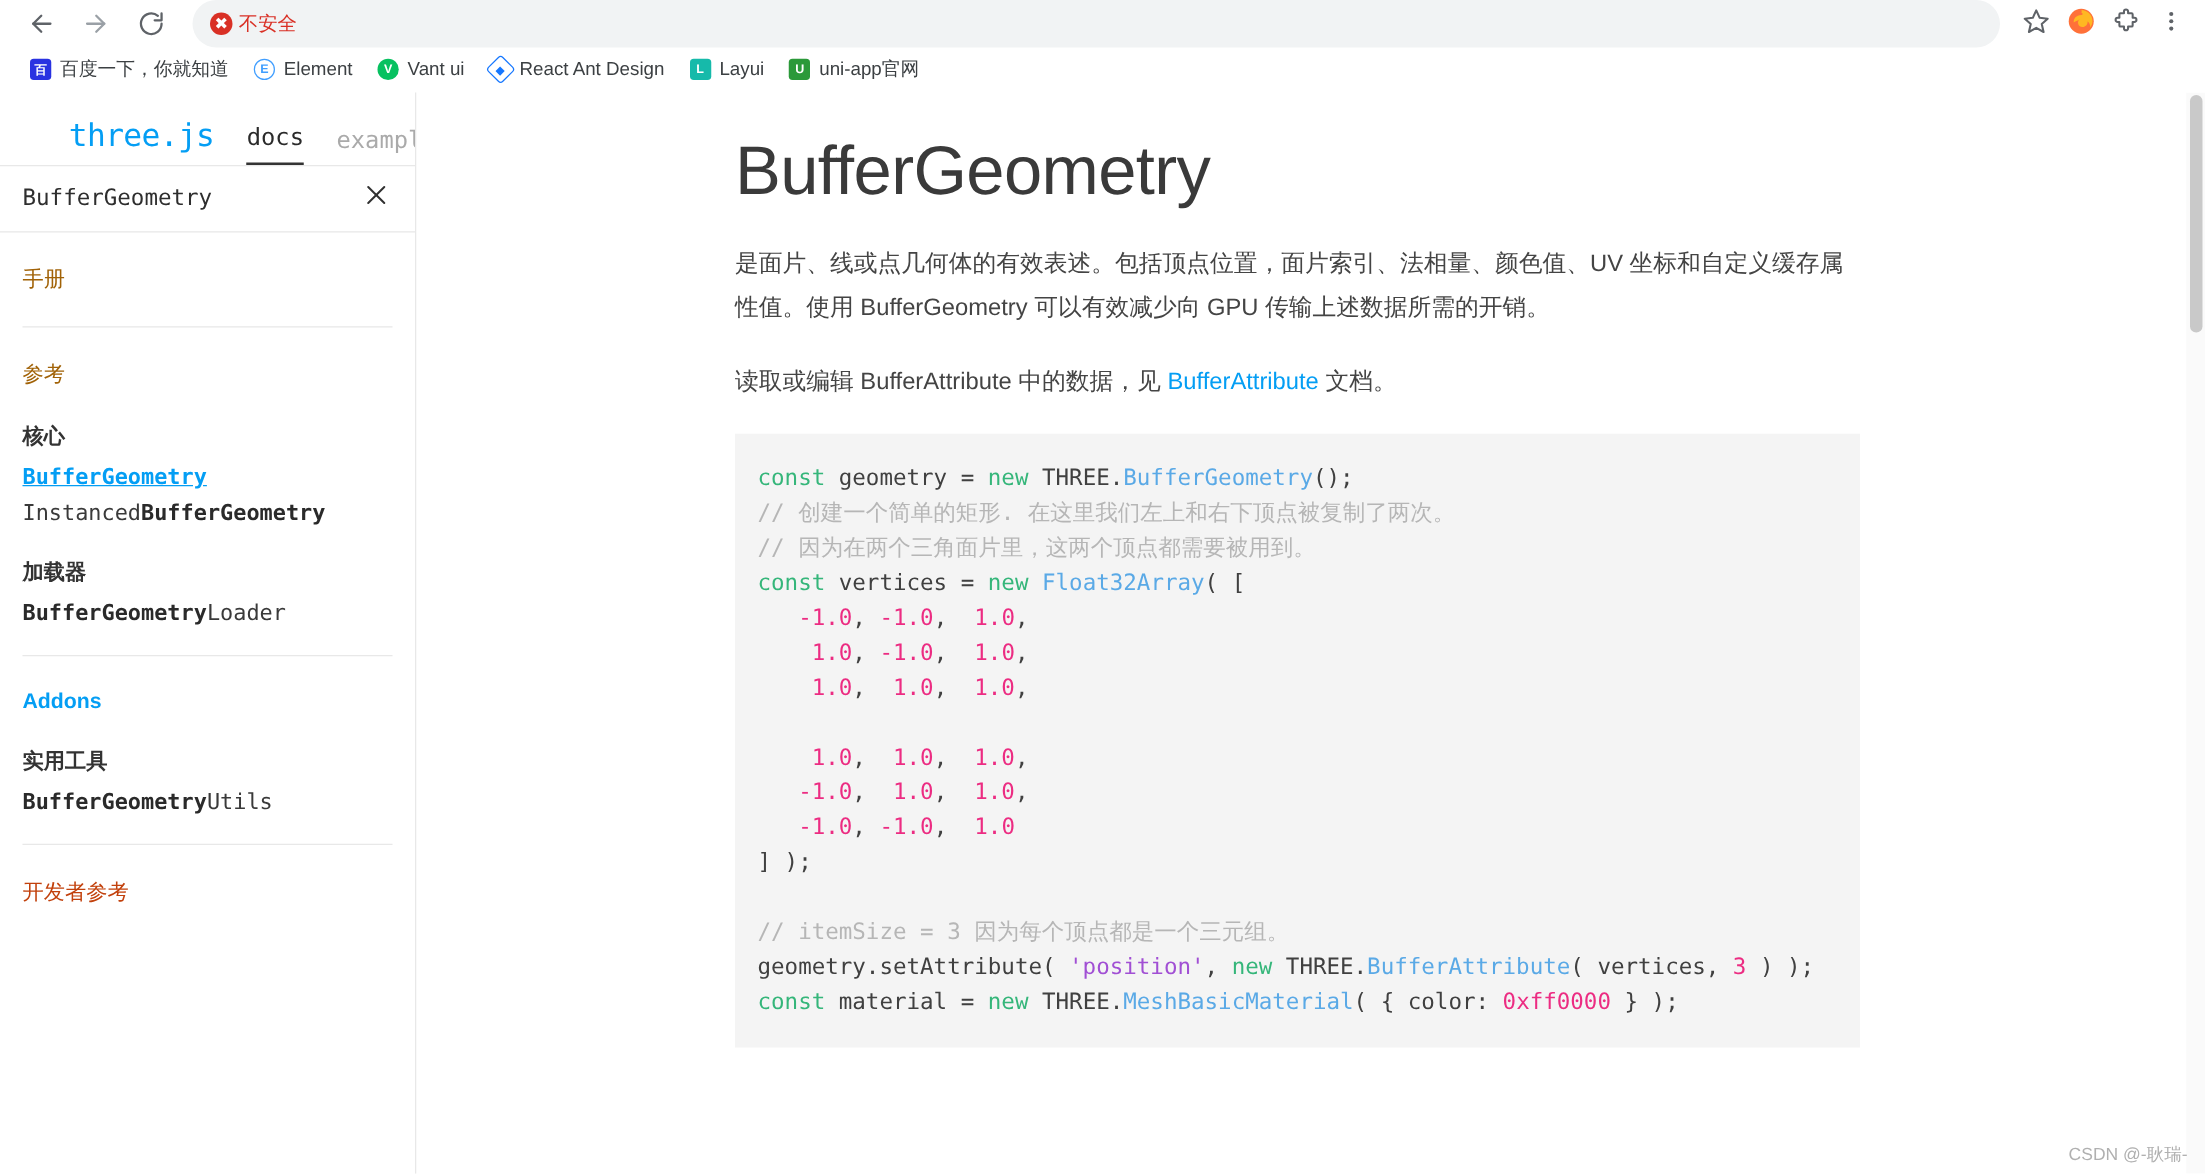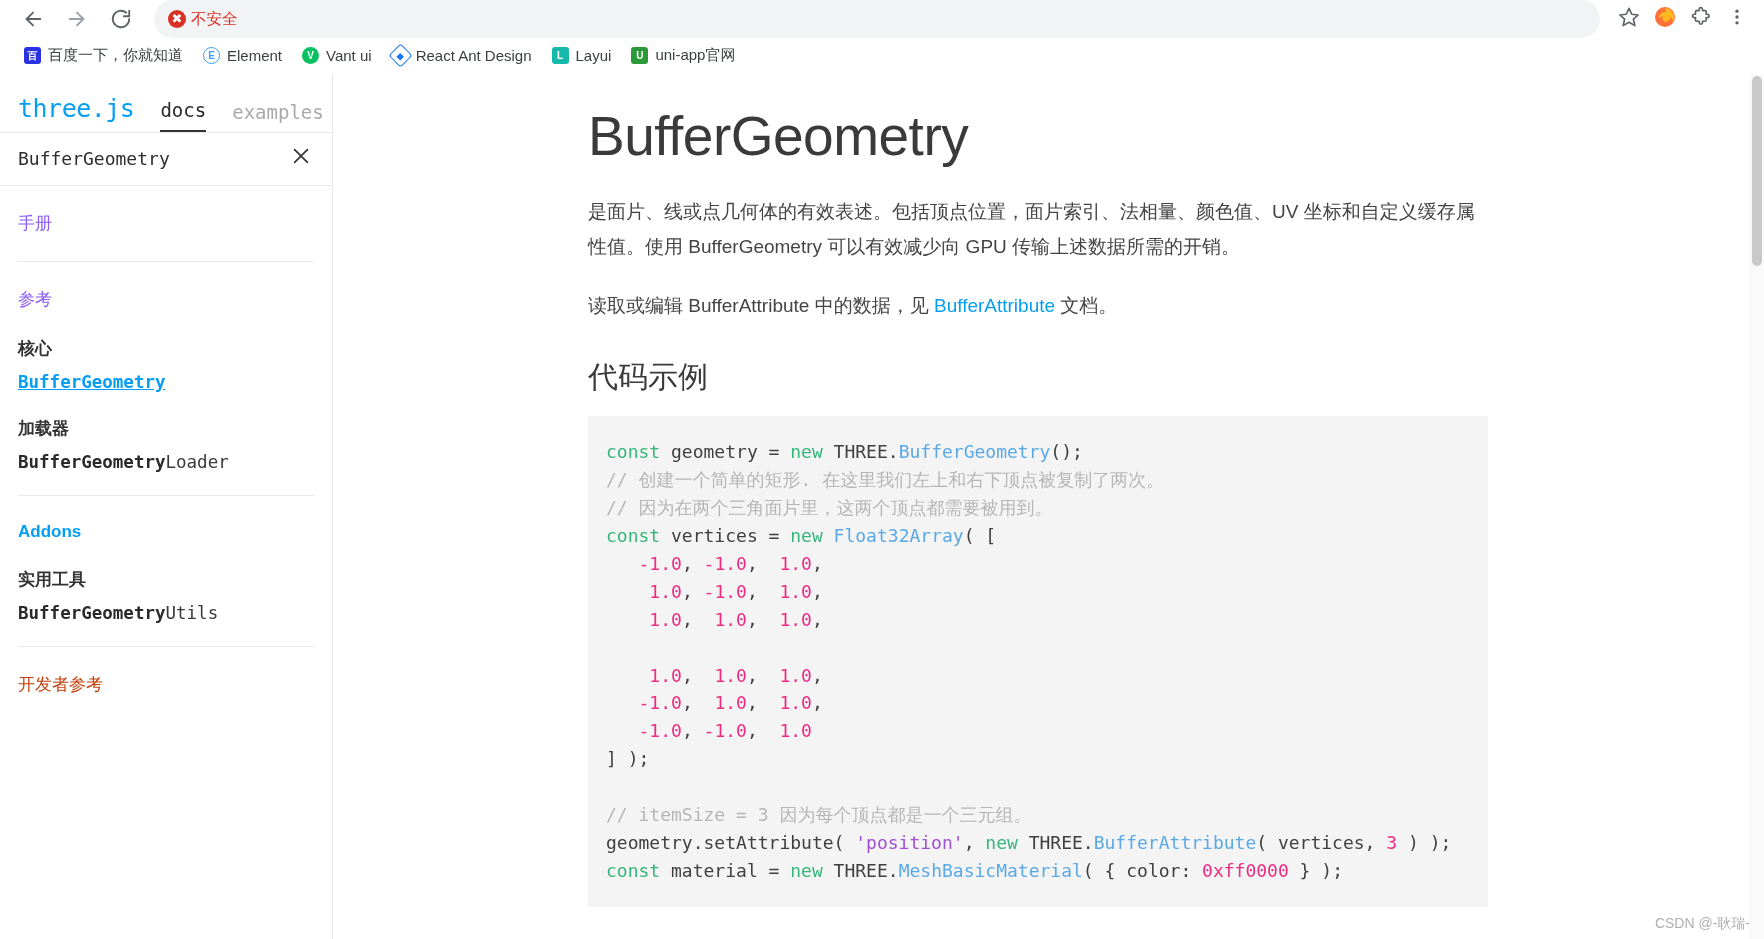--- a/index.html
+++ b/index.html
@@ -134,20 +134,21 @@
     gap: 26px;
     height: 58px;
   }
   .brand {
     font-family: "DejaVu Sans Mono", monospace;
     font-size: 25px;
     color: #049ef4;
     letter-spacing: -0.5px;
     padding-bottom: 9px;
     cursor: pointer;
+    margin-left: 37px;
   }
   .sb-tab {
     font-family: "DejaVu Sans Mono", monospace;
     font-size: 19px;
     color: #aaaaaa;
     padding-bottom: 9px;
     cursor: pointer;
   }
   .sb-tab.active {
     color: #2a2a2a;
@@ -171,21 +172,21 @@
     width: 26px; height: 26px;
     display: flex; align-items: center; justify-content: center;
   }
 
   .sb-scroll {
     flex: 1;
     overflow: hidden;
     padding: 0 18px;
   }
   .sb-link-blue {
-    color: #8b5cf6;
+    color: #a16207;
     font-size: 17px;
     margin: 26px 0 26px 0;
     cursor: pointer;
     font-family: "DejaVu Serif", serif;
   }
   .sb-link-blue.addons {
     color: #049ef4;
     font-family: "Liberation Sans", sans-serif;
     font-weight: bold;
     font-size: 17px;
@@ -419,20 +420,21 @@
     <div class="sb-scroll">
 
       <div class="sb-link-blue">手册</div>
       <div class="hr"></div>
 
       <div class="sb-link-blue">参考</div>
 
       <div class="sb-group" style="margin-top:0;">
         <div class="sb-group-title">核心</div>
         <div class="sb-item selected"><span>BufferGeometry</span></div>
+        <div class="sb-item"><span>Instanced</span><b>BufferGeometry</b></div>
       </div>
 
       <div class="sb-group">
         <div class="sb-group-title">加载器</div>
         <div class="sb-item"><b>BufferGeometry</b><span>Loader</span></div>
       </div>
 
       <div class="sb-spacer-sm"></div>
       <div class="hr"></div>
 
@@ -448,21 +450,20 @@
 
       <div class="sb-link-blue dev">开发者参考</div>
     </div>
   </div>
 
   <div class="content">
     <div class="content-inner">
       <h1 class="doc-title">BufferGeometry</h1>
       <p class="doc-p">是面片、线或点几何体的有效表述。包括顶点位置，面片索引、法相量、颜色值、UV 坐标和自定义缓存属性值。使用 BufferGeometry 可以有效减少向 GPU 传输上述数据所需的开销。</p>
       <p class="doc-p"><span>读取或编辑 BufferAttribute 中的数据，见 </span><a>BufferAttribute</a><span> 文档。</span></p>
-      <h2 class="doc-h2">代码示例</h2>
       <div class="codeblock" id="codeblock"><div><span class="tok-kw">const</span><span class="tok-pln"> geometry </span><span class="tok-pln">=</span><span class="tok-pln"> </span><span class="tok-kw">new</span><span class="tok-pln"> THREE.</span><span class="tok-type">BufferGeometry</span><span class="tok-pln">();</span></div><div><span class="tok-cmt">// 创建一个简单的矩形. 在这里我们左上和右下顶点被复制了两次。</span></div><div><span class="tok-cmt">// 因为在两个三角面片里，这两个顶点都需要被用到。</span></div><div><span class="tok-kw">const</span><span class="tok-pln"> vertices </span><span class="tok-pln">=</span><span class="tok-pln"> </span><span class="tok-kw">new</span><span class="tok-pln"> </span><span class="tok-type">Float32Array</span><span class="tok-pln">( [</span></div><div><span class="tok-pln">   </span><span class="tok-num">-1.0</span><span class="tok-pln">, </span><span class="tok-num">-1.0</span><span class="tok-pln">,  </span><span class="tok-num">1.0</span><span class="tok-pln">,</span></div><div><span class="tok-pln">    </span><span class="tok-num">1.0</span><span class="tok-pln">, </span><span class="tok-num">-1.0</span><span class="tok-pln">,  </span><span class="tok-num">1.0</span><span class="tok-pln">,</span></div><div><span class="tok-pln">    </span><span class="tok-num">1.0</span><span class="tok-pln">,  </span><span class="tok-num">1.0</span><span class="tok-pln">,  </span><span class="tok-num">1.0</span><span class="tok-pln">,</span></div><div>&nbsp;</div><div><span class="tok-pln">    </span><span class="tok-num">1.0</span><span class="tok-pln">,  </span><span class="tok-num">1.0</span><span class="tok-pln">,  </span><span class="tok-num">1.0</span><span class="tok-pln">,</span></div><div><span class="tok-pln">   </span><span class="tok-num">-1.0</span><span class="tok-pln">,  </span><span class="tok-num">1.0</span><span class="tok-pln">,  </span><span class="tok-num">1.0</span><span class="tok-pln">,</span></div><div><span class="tok-pln">   </span><span class="tok-num">-1.0</span><span class="tok-pln">, </span><span class="tok-num">-1.0</span><span class="tok-pln">,  </span><span class="tok-num">1.0</span></div><div><span class="tok-pln">] );</span></div><div>&nbsp;</div><div><span class="tok-cmt">// itemSize = 3 因为每个顶点都是一个三元组。</span></div><div><span class="tok-pln">geometry.setAttribute( </span><span class="tok-str">'position'</span><span class="tok-pln">, </span><span class="tok-kw">new</span><span class="tok-pln"> THREE.</span><span class="tok-type">BufferAttribute</span><span class="tok-pln">( vertices, </span><span class="tok-num">3</span><span class="tok-pln"> ) );</span></div><div><span class="tok-kw">const</span><span class="tok-pln"> material </span><span class="tok-pln">=</span><span class="tok-pln"> </span><span class="tok-kw">new</span><span class="tok-pln"> THREE.</span><span class="tok-type">MeshBasicMaterial</span><span class="tok-pln">( { color: </span><span class="tok-num">0xff0000</span><span class="tok-pln"> } );</span></div></div>
     </div>
     <div class="content-scrollbar">
       <div class="thumb"></div>
     </div>
     <div class="watermark">CSDN @-耿瑞-</div>
   </div>
 </div>
 
 </body></html>

